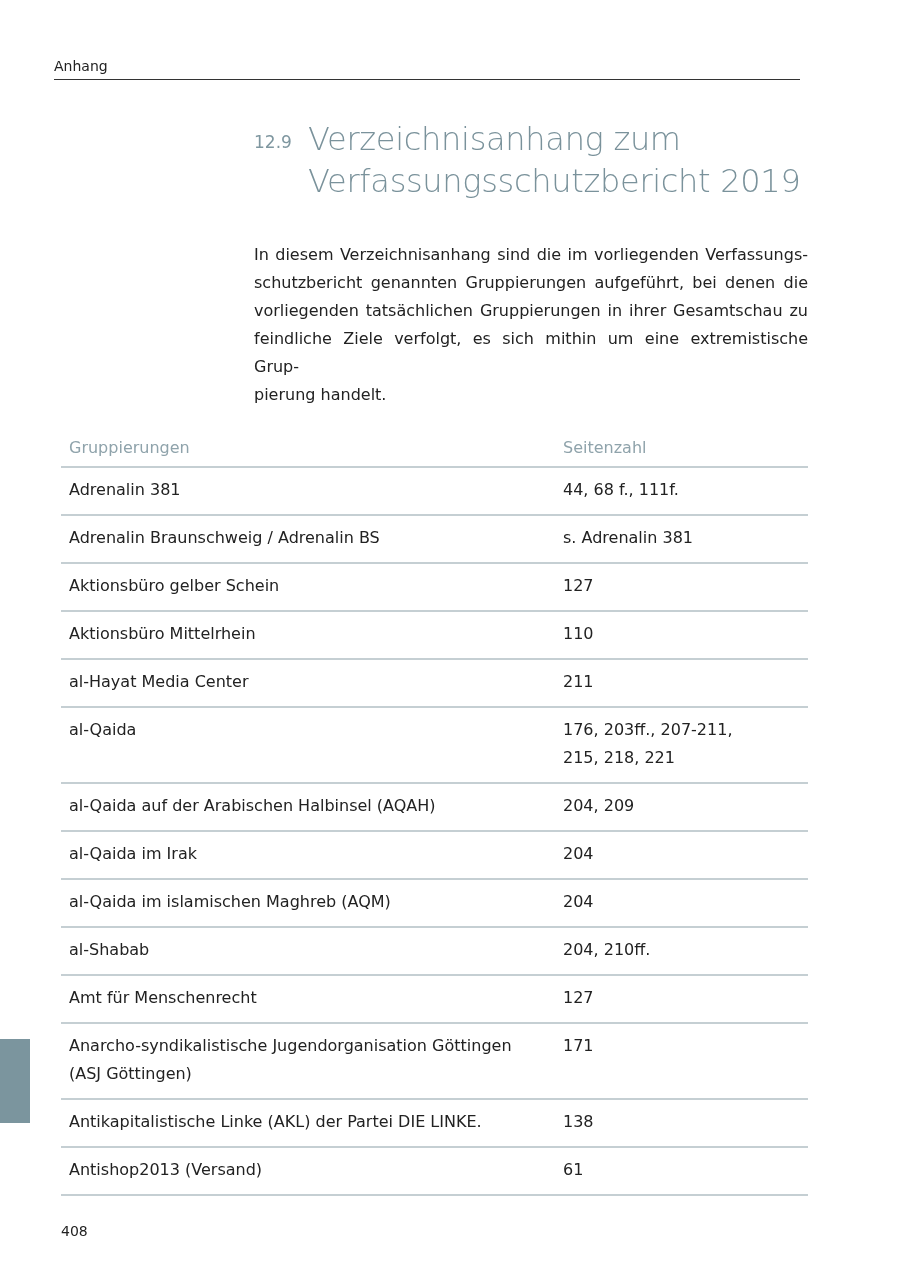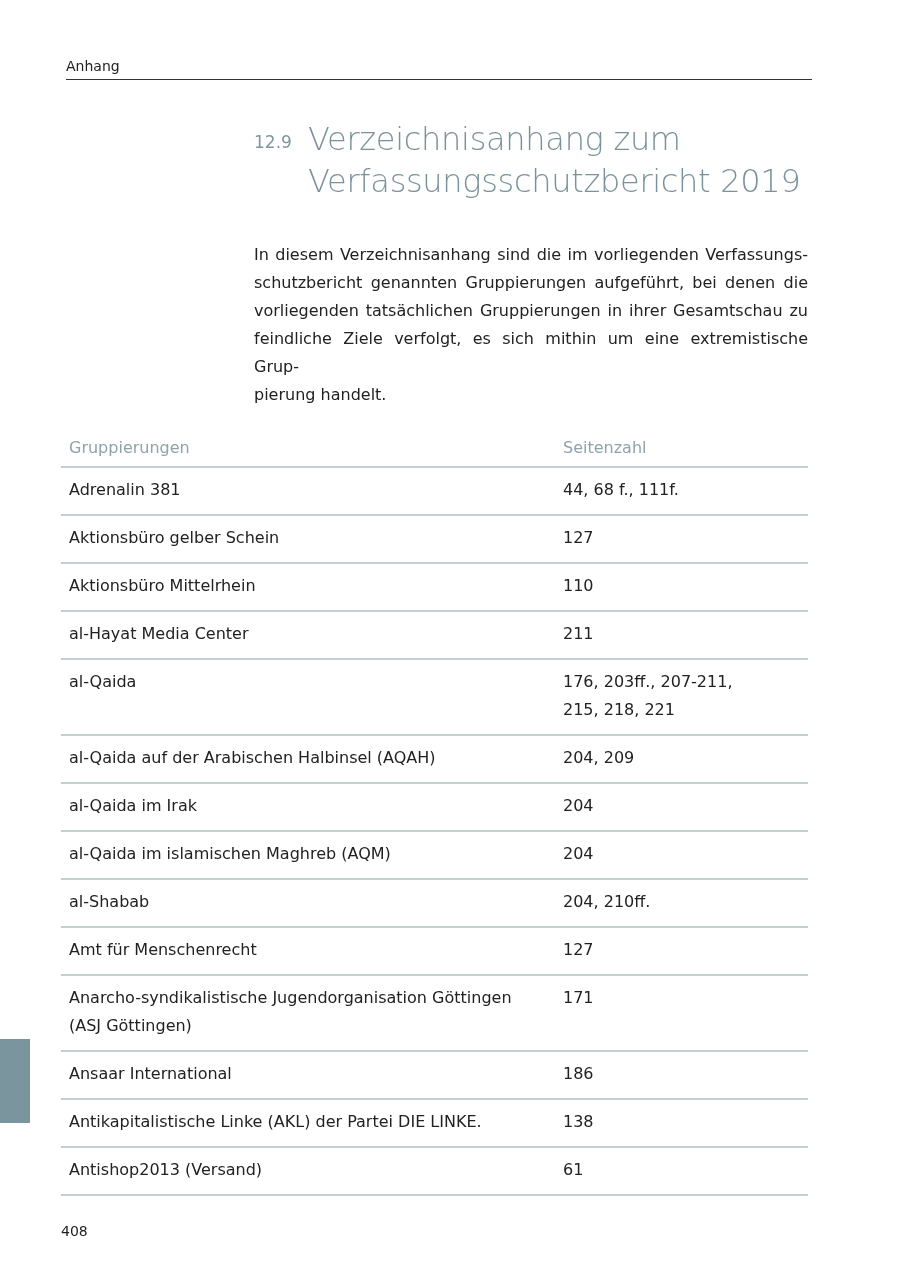--- a/index.html
+++ b/index.html
@@ -1,21 +1,21 @@
 <!DOCTYPE html>
 <html><head>
   <meta charset="utf-8">
   <style>
     html, body { margin: 0; padding: 0; background: #ffffff; }
     body {
       width: 900px; height: 1276px; position: relative; overflow: hidden;
       font-family: "DejaVu Sans", sans-serif; color: #222222;
     }
     .running-head {
-      position: absolute; left: 66px; top: 58px; width: 746px;
+      position: absolute; left: 54px; top: 58px; width: 746px;
       font-size: 14px; color: #222; padding-bottom: 5px;
       border-bottom: 1px solid #333;
     }
     .heading {
       position: absolute; left: 254px; top: 118px;
       display: flex; align-items: flex-start; justify-content: center;
     }
     .heading .num {
       font-size: 17px; color: #7f97a0; width: 54px; padding-top: 14px;
     }
@@ -80,20 +80,24 @@
       <th class="group">Gruppierungen</th>
       <th class="pages">Seitenzahl</th>
     </tr>
   </thead>
   <tbody>
     <tr>
         <td class="group">Adrenalin 381</td>
         <td class="pages">44, 68 f., 111f.</td>
       </tr>
     <tr>
+        <td class="group">Adrenalin Braunschweig / Adrenalin BS</td>
+        <td class="pages">s. Adrenalin 381</td>
+      </tr>
+    <tr>
         <td class="group">Aktionsbüro gelber Schein</td>
         <td class="pages">127</td>
       </tr>
     <tr>
         <td class="group">Aktionsbüro Mittelrhein</td>
         <td class="pages">110</td>
       </tr>
     <tr>
         <td class="group">al-Hayat Media Center</td>
         <td class="pages">211</td>
@@ -120,24 +124,20 @@
       </tr>
     <tr>
         <td class="group">Amt für Menschenrecht</td>
         <td class="pages">127</td>
       </tr>
     <tr>
         <td class="group">Anarcho-syndikalistische Jugendorganisation Göttingen (ASJ Göttingen)</td>
         <td class="pages">171</td>
       </tr>
     <tr>
-        <td class="group">Ansaar International</td>
-        <td class="pages">186</td>
-      </tr>
-    <tr>
         <td class="group">Antikapitalistische Linke (AKL) der Partei DIE LINKE.</td>
         <td class="pages">138</td>
       </tr>
     <tr>
         <td class="group">Antishop2013 (Versand)</td>
         <td class="pages">61</td>
       </tr>
   </tbody>
 </table>
 

